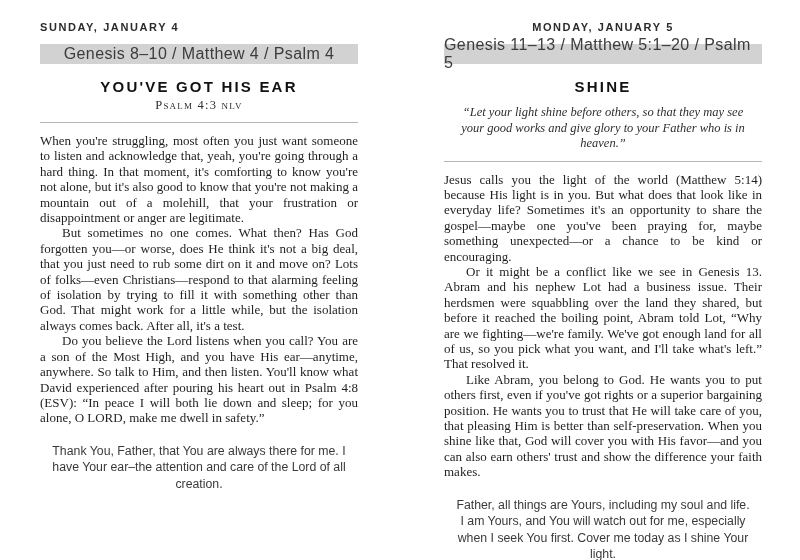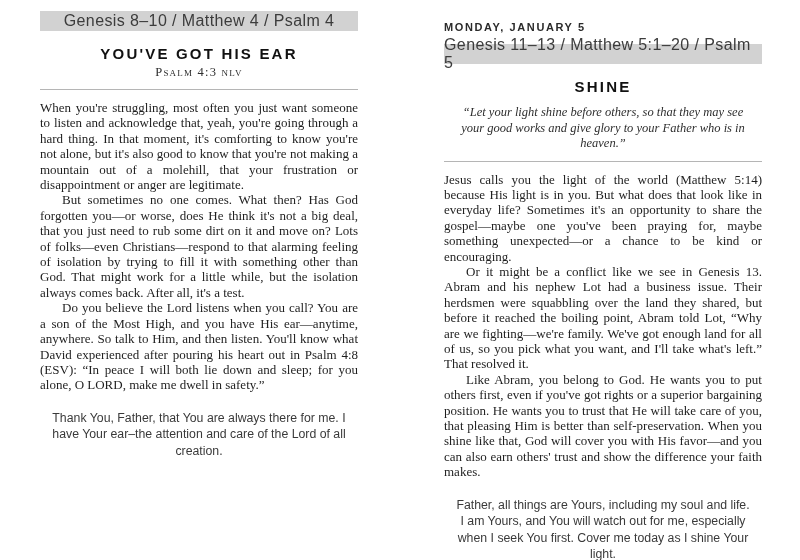--- a/index.html
+++ b/index.html
@@ -16,21 +16,21 @@
   .col-right { left:444px; }
 
   .day-header {
     margin-top:21px;
     font-family:"Liberation Sans", sans-serif;
     font-weight:bold;
     font-size:11px;
     letter-spacing:1.6px;
     color:#2b2b2b;
   }
-  .col-right .day-header { text-align:left; }
+  .col-right .day-header { text-align:center; }
 
   .readings-bar {
     margin-top:11px;
     height:20px;
     background:#d2d2d2;
     display:flex; align-items:center; justify-content:center;
     font-family:"Liberation Sans", sans-serif;
     font-size:16px;
     letter-spacing:0.4px;
     color:#3c3c3c;
@@ -91,20 +91,21 @@
     line-height:16.5px;
     color:#3a3a3a;
   }
 </style>
 </head>
 <body>
 
 <div class="spread">
 
   <div class="page-col col-left">
+    <div class="day-header">SUNDAY, JANUARY 4</div>
     <div class="readings-bar">
       <span>Genesis 8–10 / Matthew 4 / Psalm 4</span>
     </div>
     <div class="devotion-title">YOU'VE GOT HIS EAR</div>
     <div class="scripture-ref">Psalm 4:3 nlv</div>
     <hr class="divider-rule">
     <div class="body-text">
       <p>When you're struggling, most often you just want someone to listen and acknowledge that, yeah, you're going through a hard thing. In that moment, it's comforting to know you're not alone, but it's also good to know that you're not making a mountain out of a molehill, that your frustration or disappointment or anger are legitimate.</p>
       <p>But sometimes no one comes. What then? Has God forgotten you—or worse, does He think it's not a big deal, that you just need to rub some dirt on it and move on? Lots of folks—even Christians—respond to that alarming feeling of isolation by trying to fill it with something other than God. That might work for a little while, but the isolation always comes back. After all, it's a test.</p>
       <p>Do you believe the Lord listens when you call? You are a son of the Most High, and you have His ear—anytime, anywhere. So talk to Him, and then listen. You'll know what David experienced after pouring his heart out in Psalm 4:8 (ESV): “In peace I will both lie down and sleep; for you alone, O LORD, make me dwell in safety.”</p>

